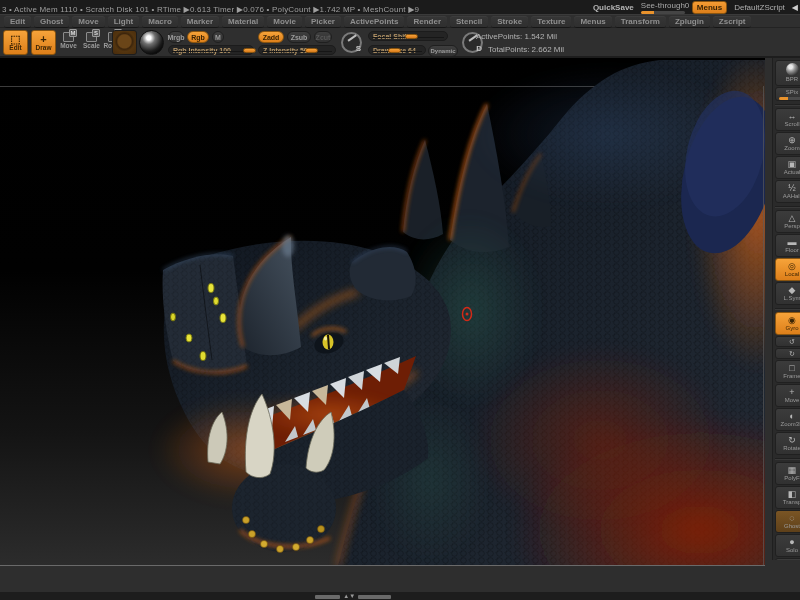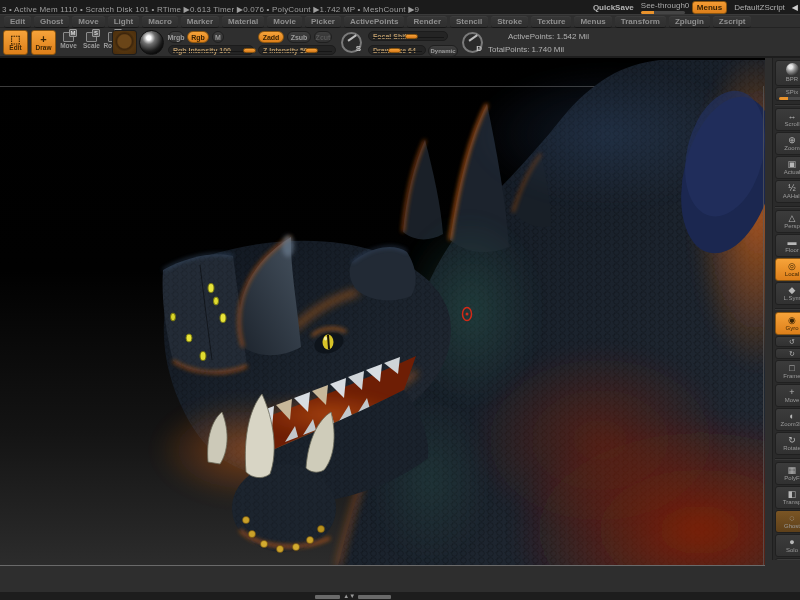--- a/index.html
+++ b/index.html
@@ -234,22 +234,22 @@
       <span class="groove"></span>
         <span class="handle" style="left:34%"></span>
     </div>
     <div class="pill" style="left:428px; top:17px; width:30px; font-size:6px">Dynamic</div>
 
     <div class="round-icon" style="left:462px; top:4px">
       <span class="pen"></span>
         <span class="ltr">D</span>
     </div>
 
-    <div class="points" style="left:508px; top:4px">ActivePoints: 1.542 Mil</div>
-    <div class="points" style="left:488px; top:17px">TotalPoints: 1.740 Mil</div>
+    <div class="points" style="left:476px; top:4px">ActivePoints: 1.542 Mil</div>
+    <div class="points" style="left:488px; top:17px">TotalPoints: 2.662 Mil</div>
   </div>
 
   <div class="canvas-region">
     <div class="doc">
       <div class="doc-border-top"></div>
 
       <svg class="creature-svg" width="766" height="506" viewBox="0 0 766 506">
         <defs>
           <linearGradient id="bodyG" x1="0" y1="0" x2="1" y2="1">
             <stop offset="0" stop-color="#10161f"></stop>

